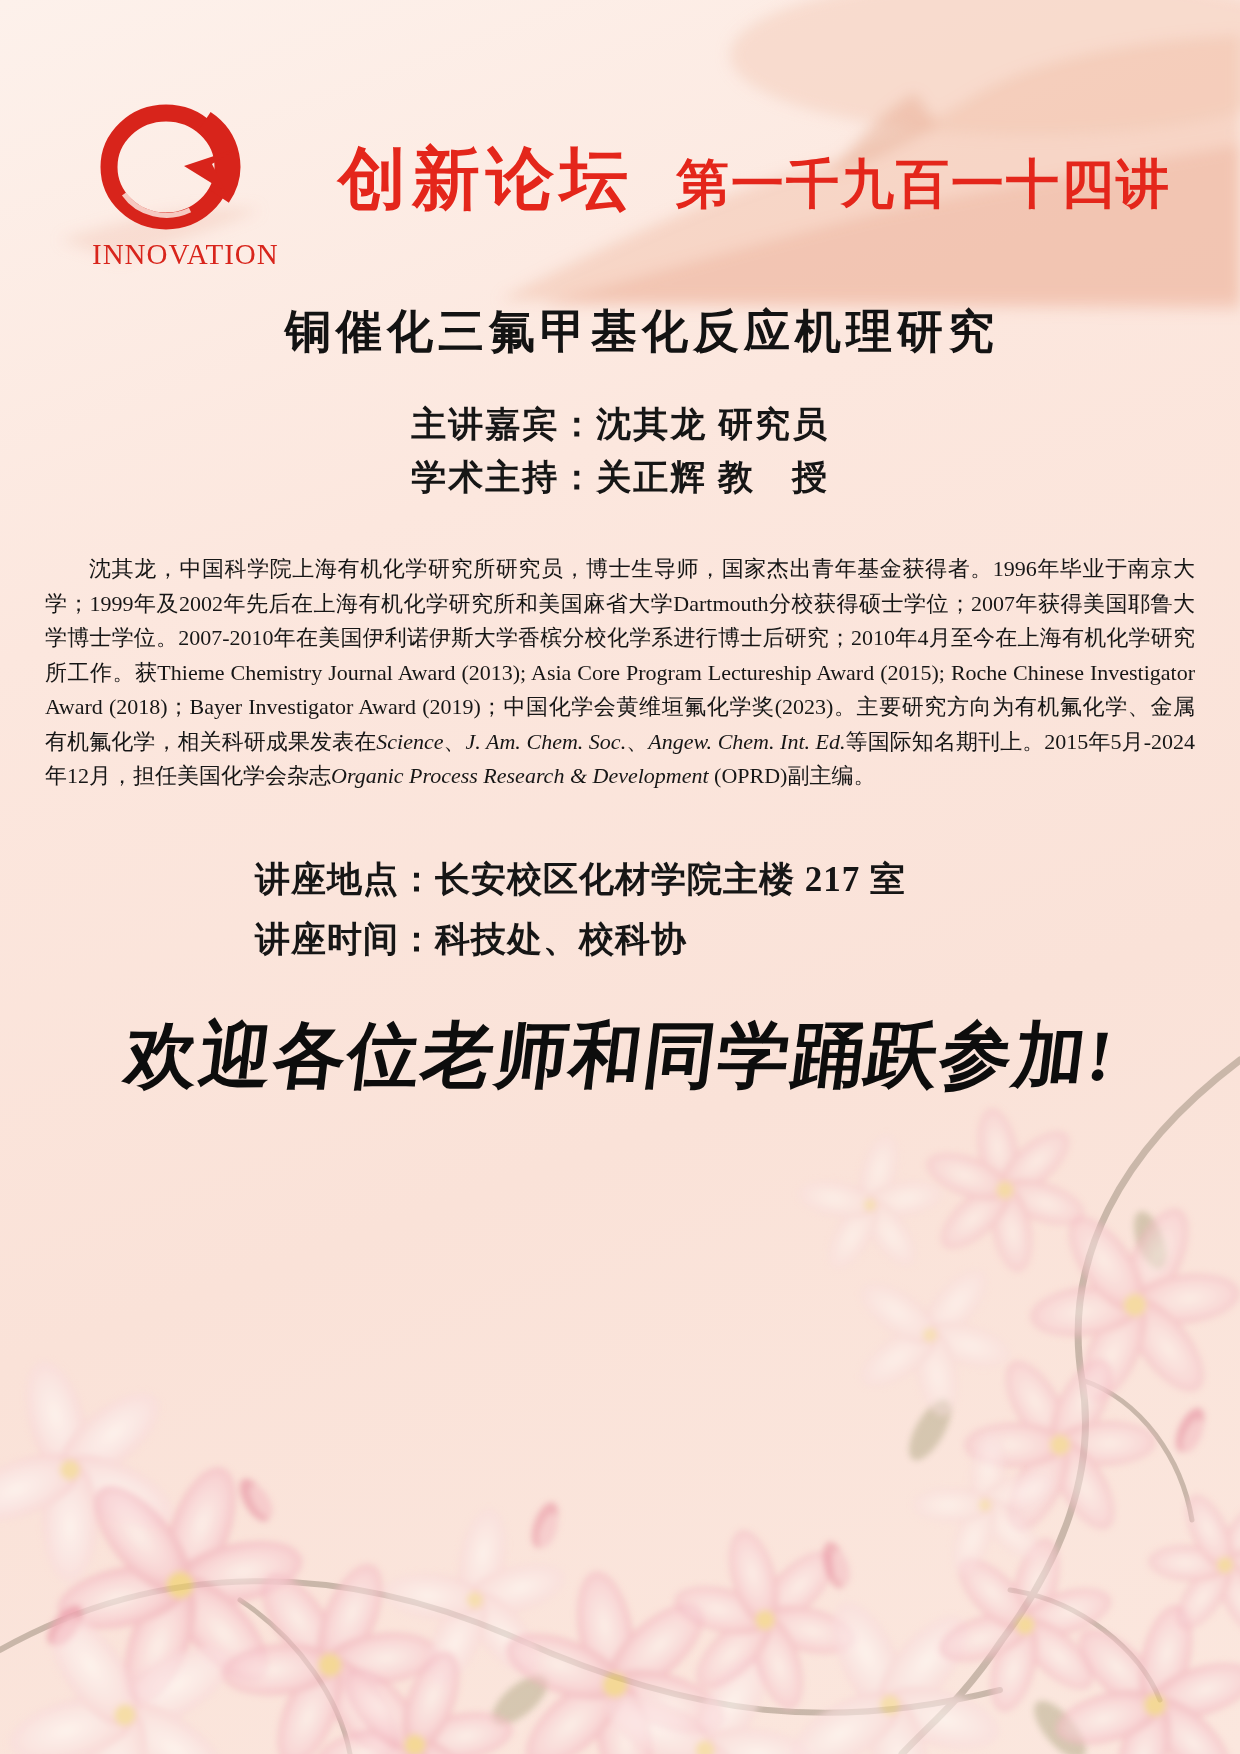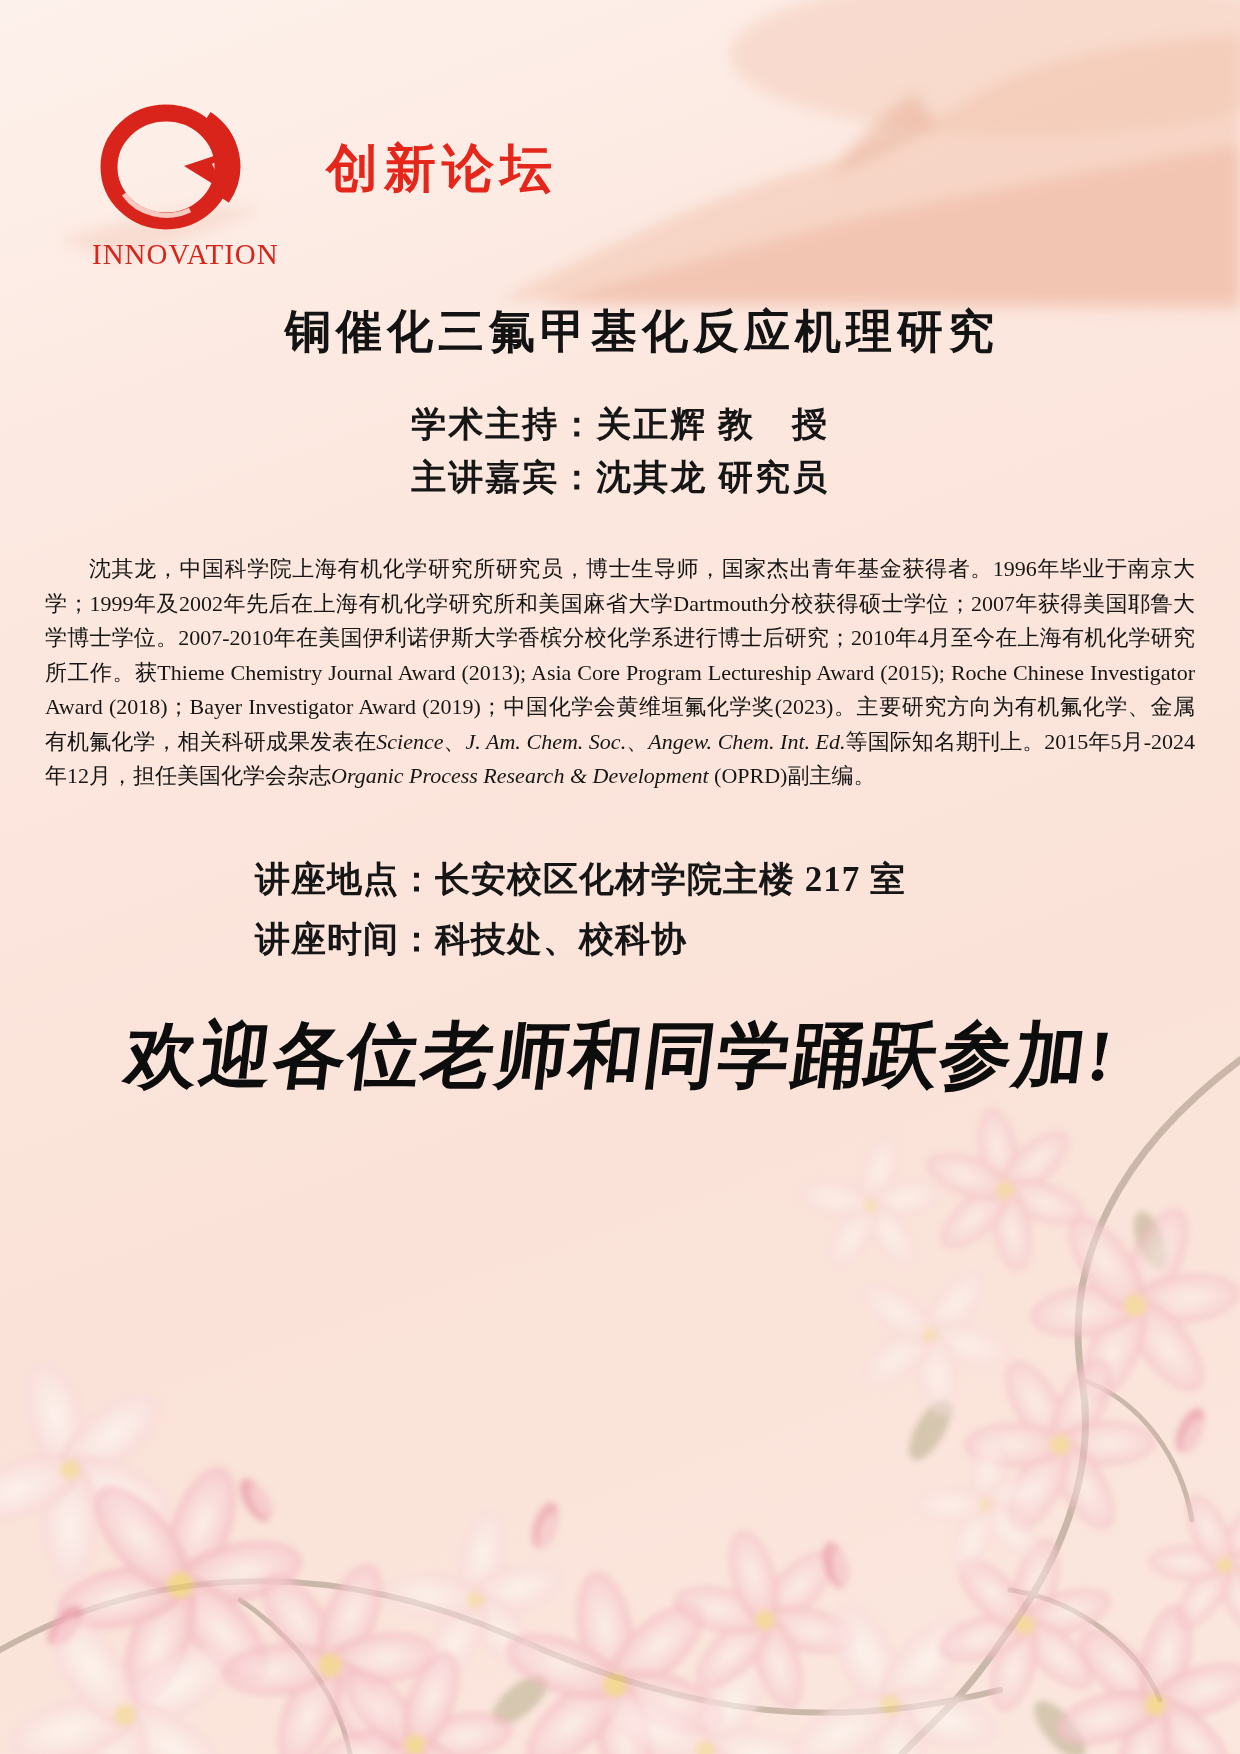--- a/index.html
+++ b/index.html
@@ -19,21 +19,21 @@
   .header { display:flex; align-items:flex-start; padding:104px 40px 0 92px; }
   .logo-block { width:220px; text-align:left; flex:0 0 auto; }
   .innovation {
     display:block; margin-top:4px;
     font-size:29px; letter-spacing:1px;
     color:#d8251c; font-weight:normal;
   }
   .title-block { display:flex; align-items:baseline; padding-top:30px; margin-left:14px; white-space:nowrap; }
   .forum-name {
     font-family:Liberation Mono, monospace;
-    font-size:52px; font-weight:bold; color:#e4261b; letter-spacing:6px;
+    font-size:68px; font-weight:bold; color:#e4261b; letter-spacing:6px;margin-left:12px;
   }
   .lecture-no {
     font-family:"Liberation Sans","DejaVu Sans",sans-serif;
     font-size:53px; font-weight:bold; color:#e4261b; margin-left:42px; letter-spacing:2px;
   }
 
   .lecture-title {
     margin-top:30px; text-align:center;
     font-size:46px; font-weight:bold; letter-spacing:5px; color:#131313;padding-left:44px;
   }
@@ -168,28 +168,29 @@
         <svg width="152" height="126" viewBox="0 0 152 126">
           <ellipse cx="74" cy="63" rx="57" ry="54" stroke="#d8241b" stroke-width="17" fill="none"></ellipse>
           <path d="M112 18 A57 54 0 0 1 127 92" stroke="#d8241b" stroke-width="24" fill="none"></path>
           <path d="M146 44 L92 62 L134 88 L120 60 Z" fill="#d8241b"></path>
           <path d="M32 90 A50 45 0 0 0 98 106" stroke="#fbe6de" stroke-width="5" fill="none" opacity="0.85"></path>
         </svg>
         <span class="innovation">INNOVATION</span>
       </div>
       <div class="title-block">
         <span class="forum-name">创新论坛</span>
+        <span class="lecture-no">第一千九百一十四讲</span>
       </div>
     </div>
 
     <div class="lecture-title">铜催化三氟甲基化反应机理研究</div>
 
     <div class="speakers">
+      <div class="speaker-line">主讲嘉宾：沈其龙 研究员</div>
       <div class="speaker-line">学术主持：关正辉 教　授</div>
-      <div class="speaker-line">主讲嘉宾：沈其龙 研究员</div>
     </div>
 
     <p class="bio"><span>沈其龙，中国科学院上海有机化学研究所研究员，博士生导师，国家杰出青年基金获得者。1996年毕业于南京大学；1999年及2002年先后在上海有机化学研究所和美国麻省大学Dartmouth分校获得硕士学位；2007年获得美国耶鲁大学博士学位。2007-2010年在美国伊利诺伊斯大学香槟分校化学系进行博士后研究；2010年4月至今在上海有机化学研究所工作。获Thieme Chemistry Journal Award (2013); Asia Core Program Lectureship Award (2015); Roche Chinese Investigator Award (2018)；Bayer Investigator Award (2019)；中国化学会黄维垣氟化学奖(2023)。主要研究方向为有机氟化学、金属有机氟化学，相关科研成果发表在</span><span class="it">Science</span><span>、</span><span class="it">J. Am. Chem. Soc.</span><span>、</span><span class="it">Angew. Chem. Int. Ed.</span><span>等国际知名期刊上。2015年5月-2024年12月，担任美国化学会杂志</span><span class="it">Organic Process Research &amp; Development</span><span> (OPRD)副主编。</span></p>
 
     <div class="details">
       <div class="detail-line"><span>讲座地点：</span><span>长安校区化材学院主楼 217 室</span></div>
       <div class="detail-line"><span>讲座时间：</span><span>科技处、校科协</span></div>
     </div>
 
     <div class="welcome-wrap">

